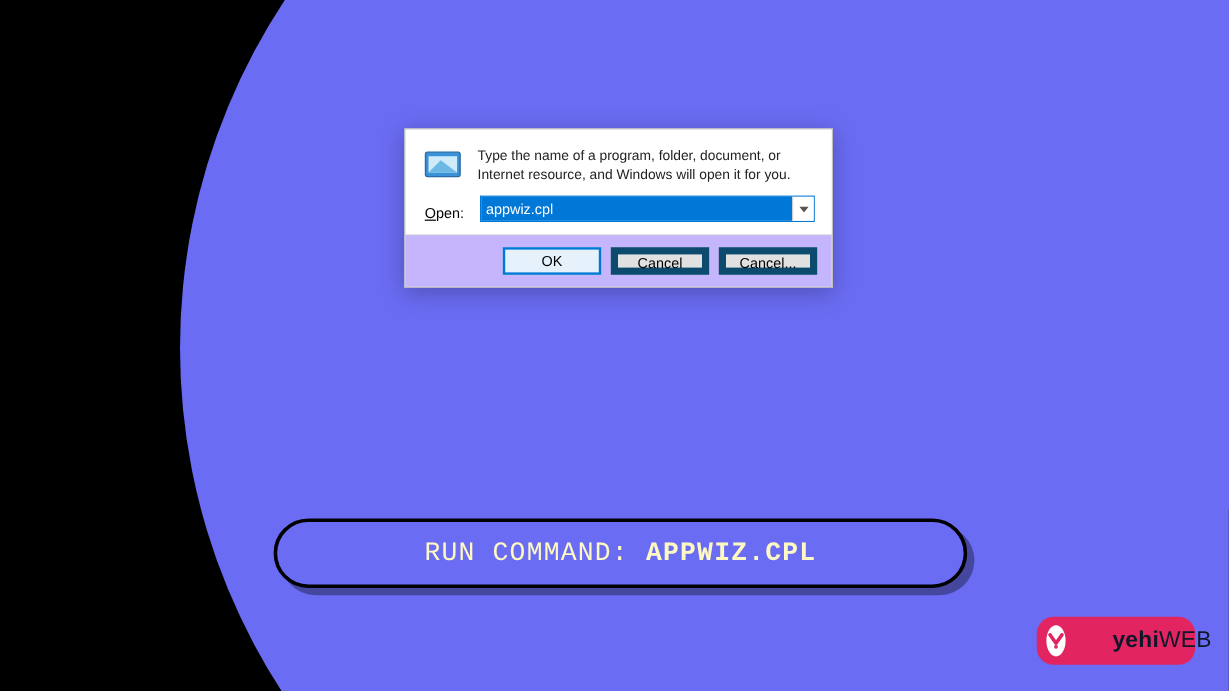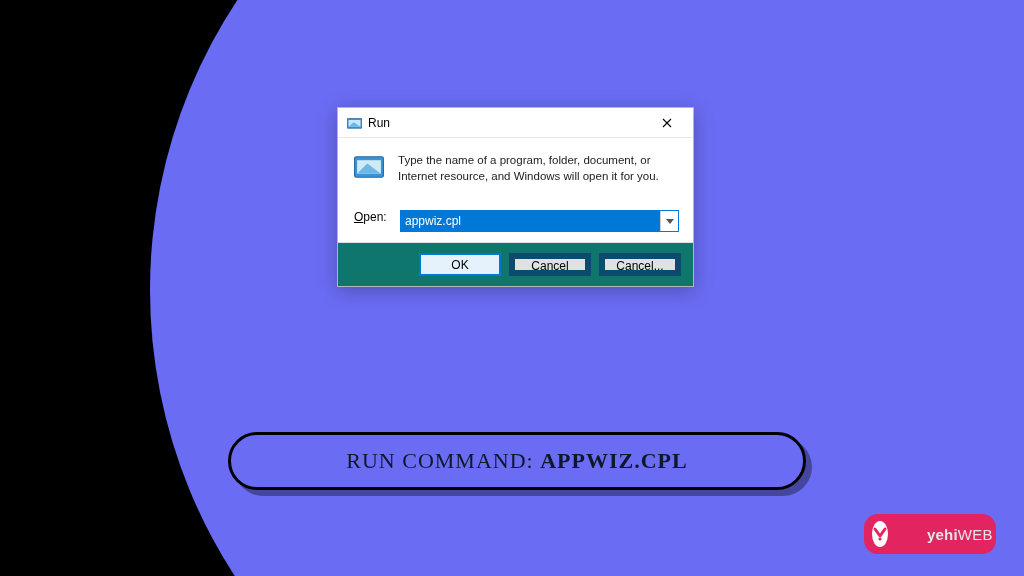--- a/index.html
+++ b/index.html
@@ -68,23 +68,23 @@
   }
   .run-icon svg { width: 34px; height: 28px; }
   .instruction {
     font-size: 11.5px;
     line-height: 1.35;
     color: #222;
     padding-top: 1px;
   }
   .open-row {
     display: flex;
-    align-items: flex-start;
+    align-items: flex-end;
     gap: 10px;
-    margin-top: 26px;
+    margin-top: 9px;
     padding-left: 2px;
   }
   .open-label {
     font-size: 12px;
     width: 36px;
   }
   .open-label::first-letter { text-decoration: underline; }
   .combo {
     flex: 1;
     height: 22px;
@@ -105,21 +105,21 @@
   }
   .combo-input::selection { background: #0078d7; color:#fff; }
   .combo-arrow {
     width: 18px;
     display: flex; align-items: center; justify-content: center;
     border-left: 1px solid #cfcfcf;
     background: #fff;
   }
   .combo-arrow svg { width: 8px; height: 5px; }
   .button-bar {
-    background: #0f766e;
+    background: #c4b5fd;
     border-top: 1px solid #e0e0e0;
     padding: 10px 12px;
     display: flex;
     justify-content: flex-end;
     gap: 8px;
   }
   .win-btn {
     min-width: 82px;
     height: 23px;
     font-size: 12px;
@@ -140,24 +140,24 @@
     height: 58px;
     border: 3px solid #000;
     border-radius: 29px;
     background: #6a6cf3;
     display: flex;
     align-items: center;
     justify-content: center;
     box-shadow: 6px 6px 0 rgba(0,0,0,0.35);
   }
   .caption-text {
-    font-family: Liberation Serif, serif;
+    font-family: Liberation Mono, monospace;
     font-size: 22px;
     letter-spacing: 1px;
-    color: #0f172a;
+    color: #fef9c3;
     font-weight: 500;
   }
   .caption-text b { font-weight: 800; }
   .logo-badge {
     position: absolute;
     right: 28px;
     bottom: 22px;
     width: 132px;
     height: 40px;
     border-radius: 14px;
@@ -168,50 +168,35 @@
     gap: 6px;
   }
   .logo-circle {
     width: 26px; height: 26px;
     border-radius: 50%;
     background: #fff;
     display: flex; align-items: center; justify-content: center;
     font-size: 15px;
   }
   .logo-text {
-    color: #e5e5e5;
+    color: #0f172a;
     font-weight: 800;
-    font-size: 15px;
+    font-size: 19px;
     font-family: Arial, sans-serif;
     letter-spacing: 0.2px;
     margin-left: 33px;
   }
   .logo-text .web { font-weight: 500; }
 </style>
 </head>
 <body>
 
 <div class="bg-circle"></div>
 
 <div class="run-dialog">
-  <div class="titlebar">
-    <span class="titlebar-icon">
-      <svg viewBox="0 0 20 16">
-        <rect x="0" y="2" width="20" height="13" rx="1" fill="#3a93d8" stroke="#2b6aa3" stroke-width="1"></rect>
-        <rect x="2" y="4" width="16" height="9" fill="#c9e6f7"></rect>
-        <path d="M2 13 L9 7 L18 13 Z" fill="#69b8e8"></path>
-      </svg>
-    </span>
-    <span class="titlebar-title">Run</span>
-    <span class="titlebar-close">
-      <svg viewBox="0 0 10 10">
-        <path d="M1 1 L9 9 M9 1 L1 9" stroke="#000" stroke-width="1.1"></path>
-      </svg>
-    </span>
-  </div>
 
   <div class="dialog-body">
     <div class="body-row">
       <span class="run-icon">
         <svg viewBox="0 0 40 32">
           <rect x="3" y="4" width="34" height="24" rx="2" fill="#3a93d8" stroke="#2b6aa3" stroke-width="1.3"></rect>
           <rect x="6" y="8" width="28" height="16" fill="#cfeaf9"></rect>
           <path d="M6 24 L18 12 L34 24 Z" fill="#6cb8e6"></path>
         </svg>
       </span>

